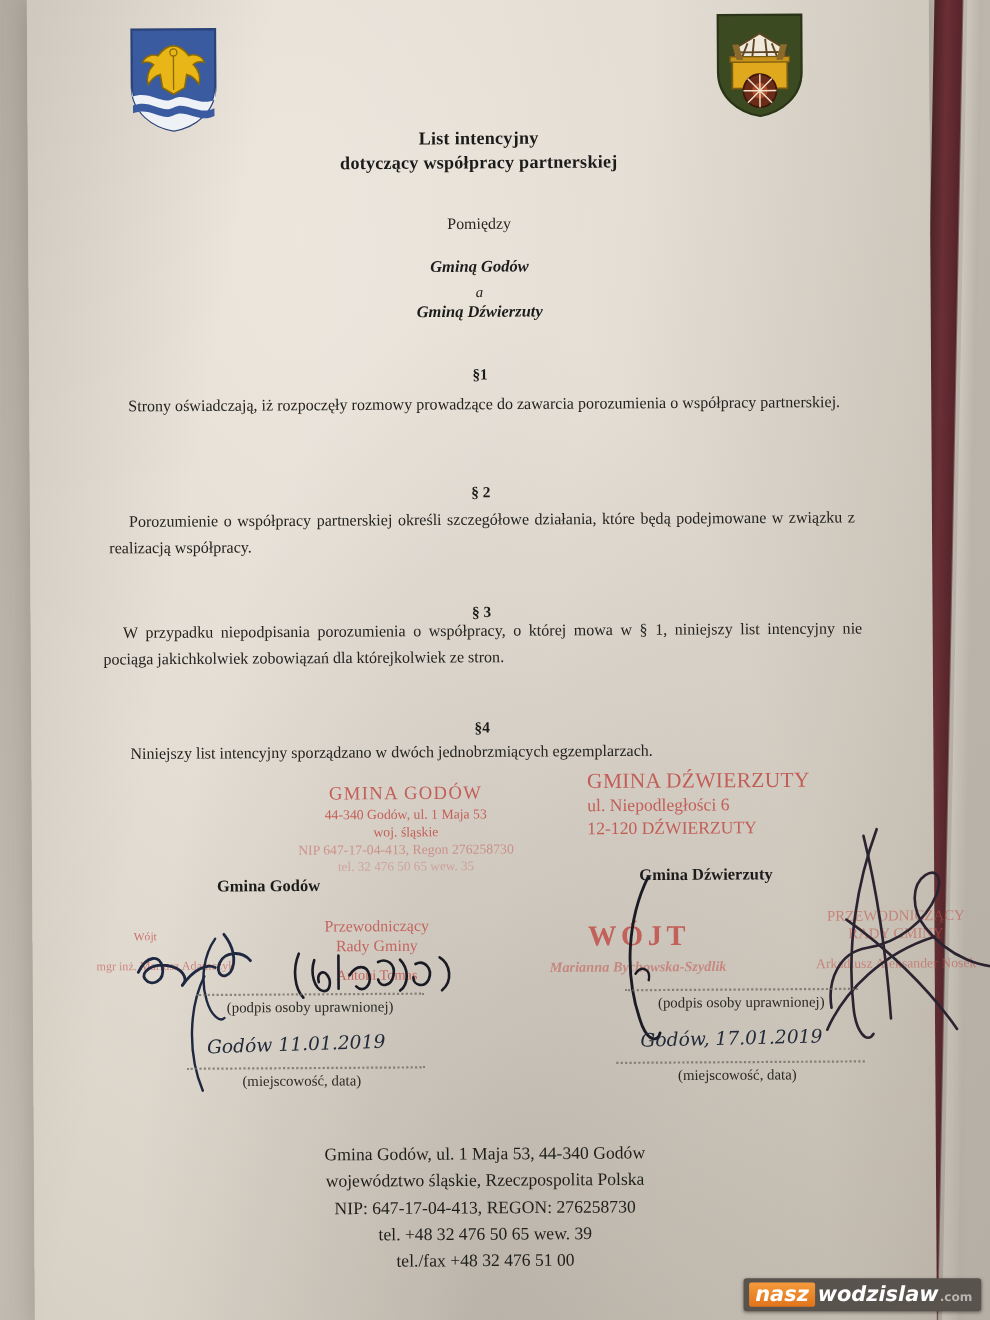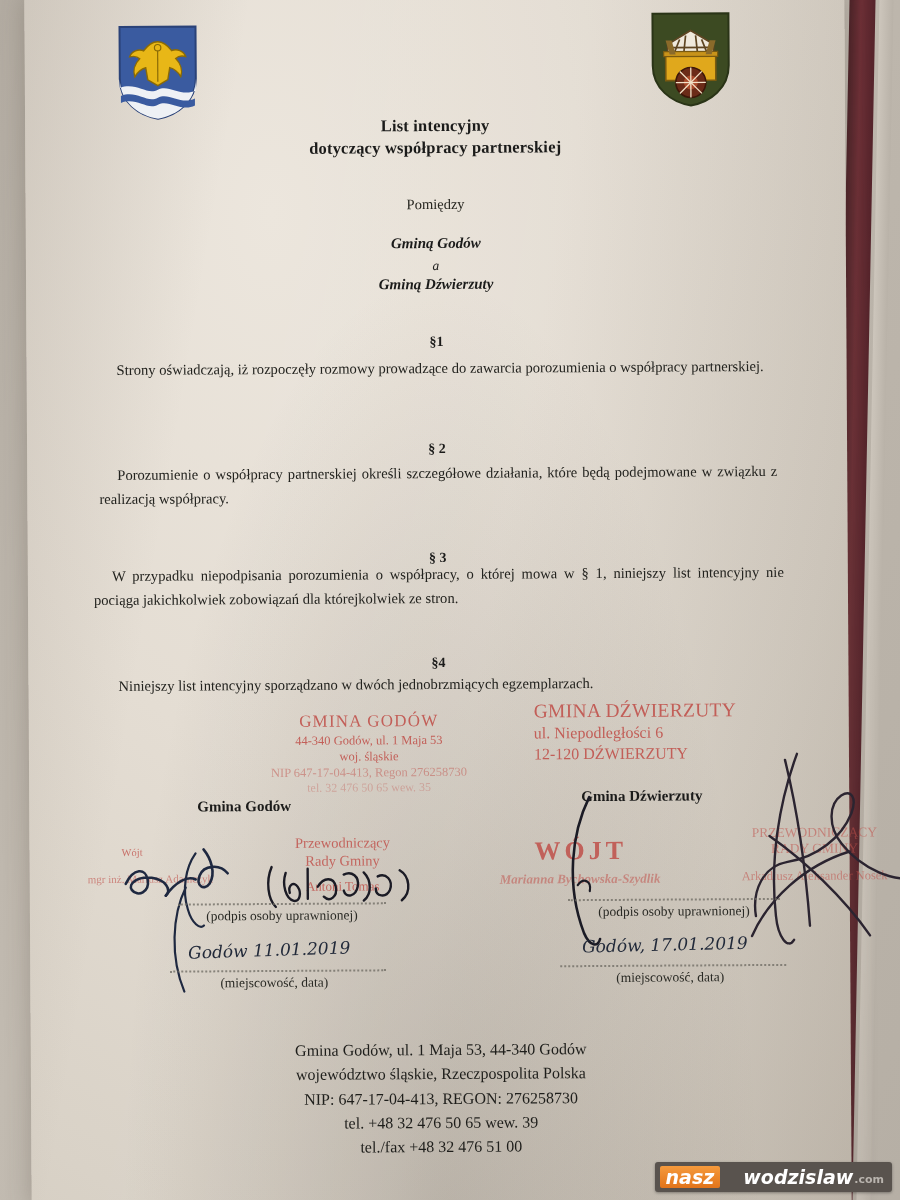--- a/index.html
+++ b/index.html
@@ -173,21 +173,21 @@
     text-align:center;
   }
   #wm-nasz{
     background:linear-gradient(180deg,#f59a3c 0%,#e2741a 100%);
     color:#fff;font-weight:bold;font-style:italic;font-size:19px;
     padding:0 6px;border-radius:2px;line-height:1.18;
     font-family:"DejaVu Sans", sans-serif;
   }
   #wm-wodzislaw{
     color:#fff;font-weight:bold;font-style:italic;font-size:19px;
-    margin-left:23px;font-family:"DejaVu Sans", sans-serif;
+    margin-left:2px;font-family:"DejaVu Sans", sans-serif;
   }
   #wm-com{
     color:#b9b4ae;font-weight:bold;font-size:11px;margin-left:1px;
     font-family:"DejaVu Sans", sans-serif;align-self:flex-end;padding-bottom:2px;
   }
 </style>
 </head>
 <body>
 
 <div id="photo">

